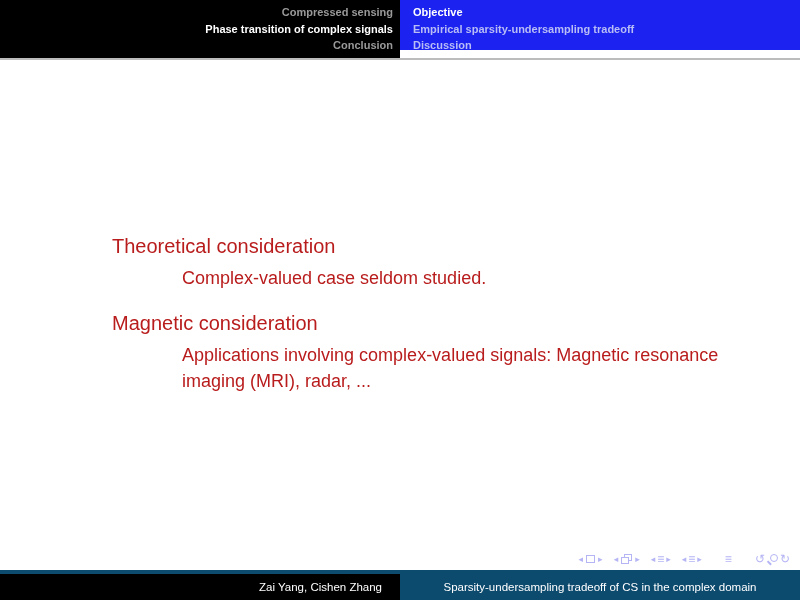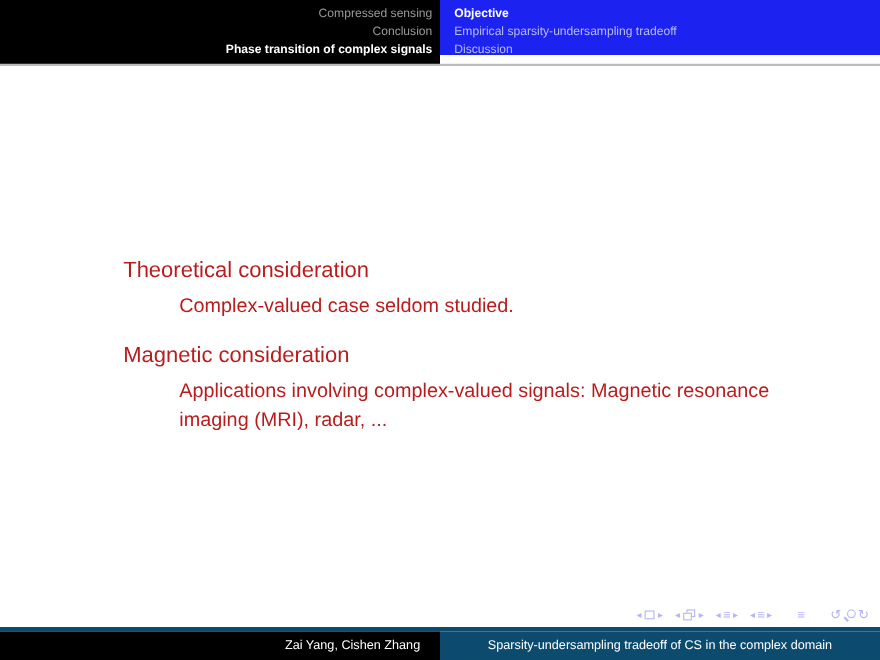--- a/index.html
+++ b/index.html
@@ -18,33 +18,33 @@
   .header-left {
     width:400px; height:58px; background:#000000;
     box-sizing:border-box; padding:4px 7px 0 0;
     text-align:right; font-size:11px; line-height:16.5px; color:#9a9a9a;
   }
   .header-right {
     width:400px; height:50px; background:#1c22ef;
     box-sizing:border-box; padding:4px 0 12px 13px;
     text-align:left; font-size:11px; line-height:16.5px; color:#b8bdf6;
   }
-  .nav-entry { display:block; cursor:pointer; }
+  .nav-entry { display:block; cursor:pointer;font-weight:bold; }
   .header-left .active { color:#ffffff; font-weight:bold; }
   .header-right .active { color:#ffffff; font-weight:bold; }
 
   
   .content {
     position:absolute; left:112px; top:234px; width:630px; color:#b91c1c;
   }
   .block-heading {
     font-size:20px; line-height:24px; font-weight:400; margin:0;
   }
   .block-body {
-    font-size:18px; line-height:26.5px; margin:7px 0 19px 51px; width:560px;
+    font-size:18px; line-height:26.5px; margin:7px 0 19px 70px; width:560px;
   }
 
   
   .navbar {
     position:absolute; top:552px; right:10px; height:14px;
     display:flex; align-items:center; gap:11px;
     color:#b5b5f5; font-size:10px; line-height:14px; user-select:none;
   }
   .nav-group { display:flex; align-items:center; gap:2px; }
   .gap-wide { margin-left:12px; }
@@ -94,22 +94,22 @@
   }
 </style>
 </head>
 <body>
 
 <div class="slide">
 
   <div class="header">
     <div class="header-left">
       <span class="nav-entry">Compressed sensing</span>
+      <span class="nav-entry active">Phase transition of complex signals</span>
       <span class="nav-entry">Conclusion</span>
-      <span class="nav-entry active">Phase transition of complex signals</span>
     </div>
     <div class="header-right">
       <span class="nav-entry active">Objective</span>
       <span class="nav-entry">Empirical sparsity-undersampling tradeoff</span>
       <span class="nav-entry">Discussion</span>
     </div>
   </div>
 
   <div class="content">
     <div>

